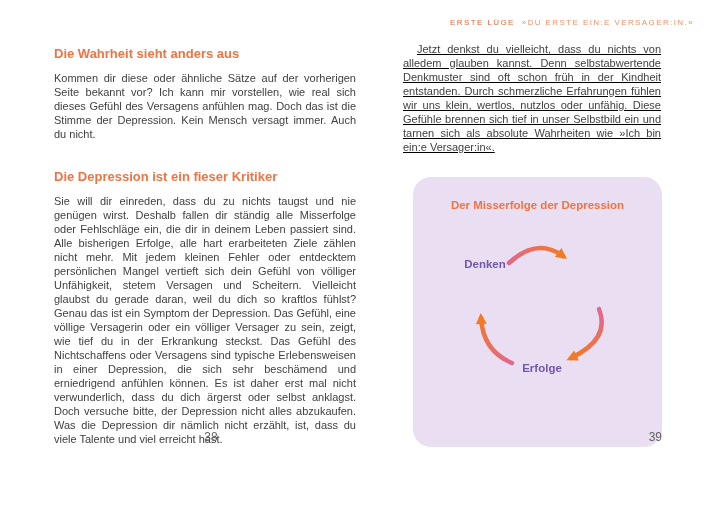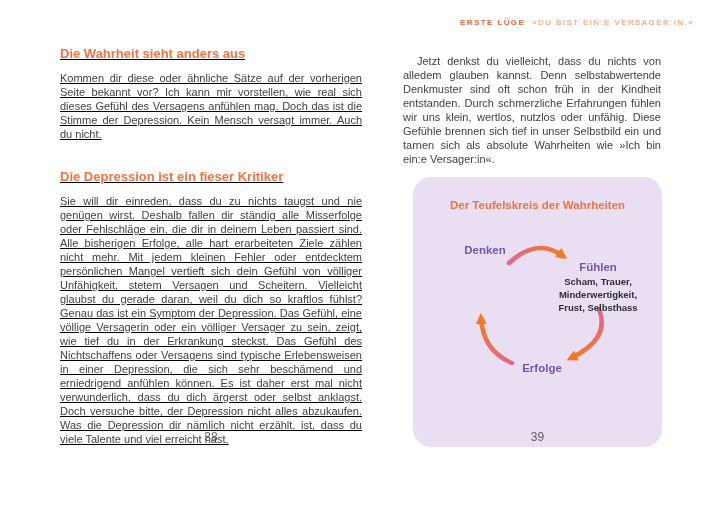--- a/index.html
+++ b/index.html
@@ -16,25 +16,25 @@
   }
   html,body{margin:0;padding:0;background:#fff;}
   .spread{
     position:relative;width:720px;height:509px;background:#ffffff;
     font-family:"Liberation Sans", sans-serif;overflow:hidden;
   }
   .running-head{
     position:absolute;top:18px;right:26px;
     font-size:8px;letter-spacing:1.4px;white-space:nowrap;
   }
-  .running-head .kicker{font-weight:bold;color:var(--header-orange);margin-right:7px;}
+  .running-head .kicker{font-weight:normal;color:var(--header-orange);margin-right:7px;}
   .running-head .rh-title{font-weight:normal;color:var(--header-orange-light);}
 
-  .col-left{position:absolute;left:60px;top:46px;width:302px;text-decoration:underline;}
-  .col-right{position:absolute;left:403px;top:54px;width:258px;}
+  .col-left{position:absolute;left:54px;top:46px;width:302px;}
+  .col-right{position:absolute;left:403px;top:42px;width:258px;text-decoration:underline;}
 
   .sec-heading{
     font-size:13px;font-weight:bold;color:var(--accent-orange);
     line-height:16px;margin:0 0 9px 0;
   }
   .sec-heading.second{margin-top:28px;}
   .body-copy{
     font-size:11px;line-height:14px;color:var(--body-text);
     text-align:justify;margin:0;
   }
@@ -49,54 +49,54 @@
     font-size:11.5px;font-weight:bold;color:var(--accent-orange);
   }
   .cycle-node{position:absolute;text-align:center;}
   .cycle-node .node-label{
     font-size:11.5px;font-weight:bold;color:var(--node-purple);line-height:14px;
   }
   .cycle-node .node-body{
     font-size:9.5px;font-weight:bold;color:var(--node-text);
     line-height:13px;white-space:pre-line;margin-top:1px;
   }
-  .node-denken{left:2px;top:66px;width:140px;}
+  .node-denken{left:2px;top:80px;width:140px;}
   .node-fuehlen{left:115px;top:83px;width:140px;}
   .node-handeln{left:49px;top:184px;width:160px;}
 
   .cycle-arrows{position:absolute;left:0;top:0;width:249px;height:270px;pointer-events:none;}
   .cycle-arrows path.arc{fill:none;stroke-width:4.5;stroke-linecap:round;}
 
   .folio{position:absolute;font-size:12px;color:var(--page-number-gray);text-align:center;top:430px;}
   .folio-left{left:60px;width:302px;}
-  .folio-right{left:413px;width:249px;}
+  .folio-right{left:413px;width:249px;text-align:right;}
 </style>
 </head>
 <body>
 
 <div class="spread">
 
   <div class="running-head">
-    <span class="kicker">ERSTE LÜGE</span><span class="rh-title">»DU BIST EIN:E VERSAGER:IN.«</span>
+    <span class="kicker">ERSTE LÜGE</span><span class="rh-title">»DU ERSTE EIN:E VERSAGER:IN.«</span>
   </div>
 
   <div class="col-left">
     <h2 class="sec-heading">Die Wahrheit sieht anders aus</h2>
     <p class="body-copy">Kommen dir diese oder ähnliche Sätze auf der vorherigen Seite bekannt vor? Ich kann mir vorstellen, wie real sich dieses Gefühl des Versagens anfühlen mag. Doch das ist die Stimme der Depression. Kein Mensch versagt immer. Auch du nicht.</p>
     <h2 class="sec-heading second">Die Depression ist ein fieser Kritiker</h2>
     <p class="body-copy">Sie will dir einreden, dass du zu nichts taugst und nie genügen wirst. Deshalb fallen dir ständig alle Misserfolge oder Fehlschläge ein, die dir in deinem Leben passiert sind. Alle bisherigen Erfolge, alle hart erarbeiteten Ziele zählen nicht mehr. Mit jedem kleinen Fehler oder entdecktem persönlichen Mangel vertieft sich dein Gefühl von völliger Unfähigkeit, stetem Versagen und Scheitern. Vielleicht glaubst du gerade daran, weil du dich so kraftlos fühlst? Genau das ist ein Symptom der Depression. Das Gefühl, eine völlige Versagerin oder ein völliger Versager zu sein, zeigt, wie tief du in der Erkrankung steckst. Das Gefühl des Nichtschaffens oder Versagens sind typische Erlebensweisen in einer Depression, die sich sehr beschämend und erniedrigend anfühlen können. Es ist daher erst mal nicht verwunderlich, dass du dich ärgerst oder selbst anklagst. Doch versuche bitte, der Depression nicht alles abzukaufen. Was die Depression dir nämlich nicht erzählt, ist, dass du viele Talente und viel erreicht hast.</p>
   </div>
   <div class="folio folio-left">38</div>
 
   <div class="col-right">
     <p class="body-copy indent">Jetzt denkst du vielleicht, dass du nichts von alledem glauben kannst. Denn selbstabwertende Denkmuster sind oft schon früh in der Kindheit entstanden. Durch schmerzliche Erfahrungen fühlen wir uns klein, wertlos, nutzlos oder unfähig. Diese Gefühle brennen sich tief in unser Selbstbild ein und tarnen sich als absolute Wahrheiten wie »Ich bin ein:e Versager:in«.</p>
   </div>
 
   <div class="infobox">
-    <div class="infobox-title">Der Teufelskreis der Wahrheiten</div>
+    <div class="infobox-title">Der Misserfolge der Depression</div>
 
     <svg class="cycle-arrows" viewBox="0 0 249 270" xmlns="http://www.w3.org/2000/svg" aria-hidden="true">
       <defs>
         <marker id="ah" orient="auto" markerUnits="userSpaceOnUse" markerWidth="13" markerHeight="13" refX="7" refY="6.5">
           <path d="M1,1 L12,6.5 L1,12 Z" fill="#f37a24" style="fill:var(--arrow-orange)"></path>
         </marker>
         <linearGradient id="g-top" gradientUnits="userSpaceOnUse" x1="96" y1="86" x2="150" y2="79">
           <stop offset="0" stop-color="#e2678e" style="stop-color:var(--arrow-pink)"></stop>
           <stop offset="1" stop-color="#f37a24" style="stop-color:var(--arrow-orange)"></stop>
         </linearGradient>
@@ -110,25 +110,19 @@
         </linearGradient>
       </defs>
       <path class="arc" d="M 96 86 Q 124 60 150 79" stroke="url(#g-top)" marker-end="url(#ah)"></path>
       <path class="arc" d="M 186 132 Q 198 162 158 181" stroke="url(#g-right)" marker-end="url(#ah)"></path>
       <path class="arc" d="M 99 186 Q 70 174 68 141" stroke="url(#g-left)" marker-end="url(#ah)"></path>
     </svg>
 
     <div class="cycle-node node-denken">
       <div class="node-label">Denken</div>
     </div>
-    <div class="cycle-node node-fuehlen">
-      <div class="node-label">Fühlen</div>
-      <div class="node-body">Scham, Trauer,
-Minderwertigkeit,
-Frust, Selbsthass</div>
-    </div>
     <div class="cycle-node node-handeln">
       <div class="node-label">Erfolge</div>
     </div>
   </div>
   <div class="folio folio-right">39</div>
 
 </div>
 
 </body></html>

